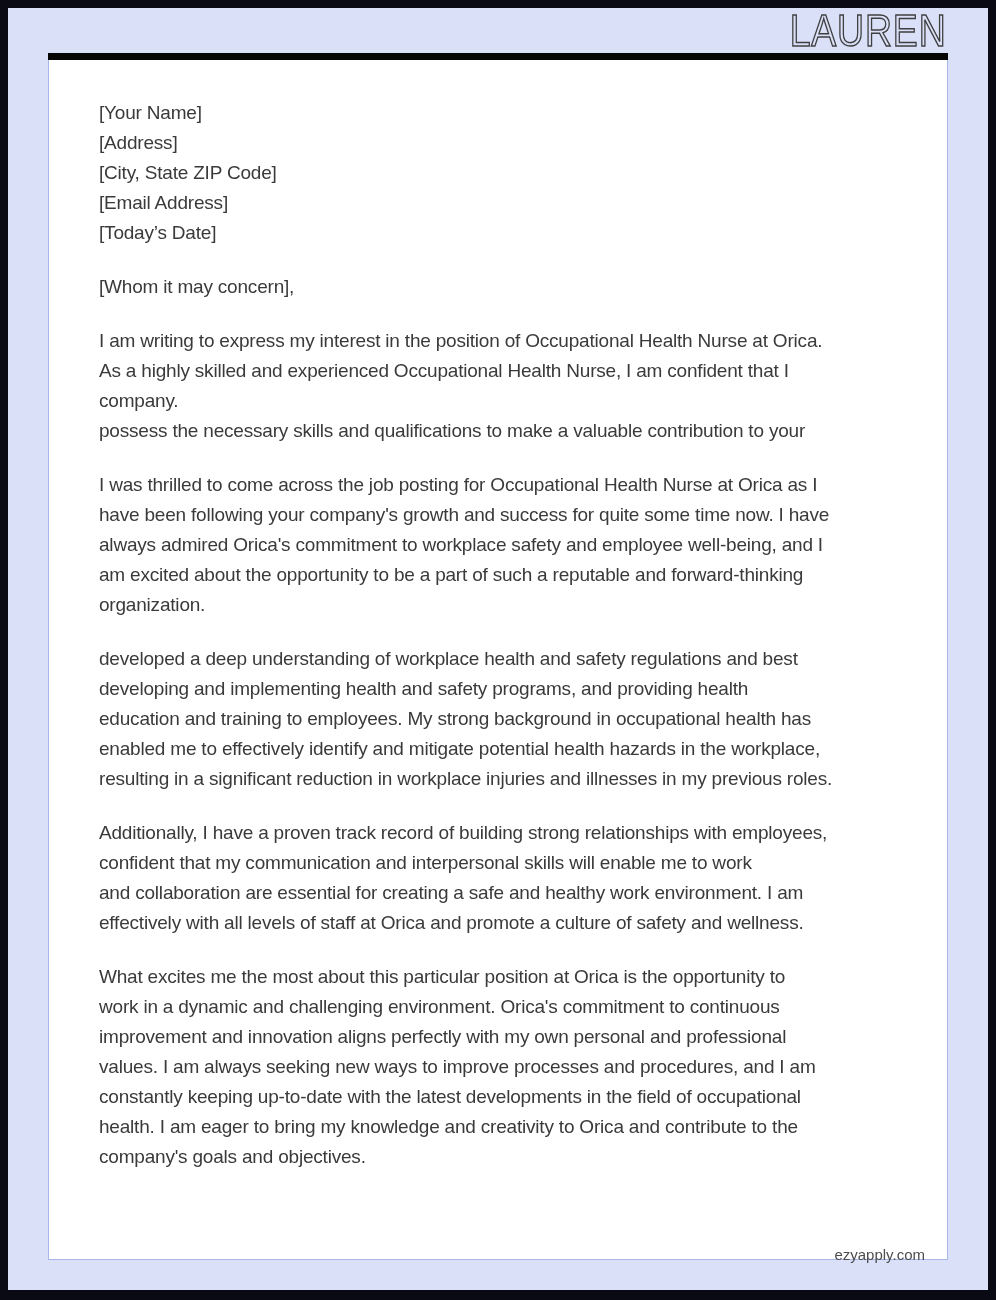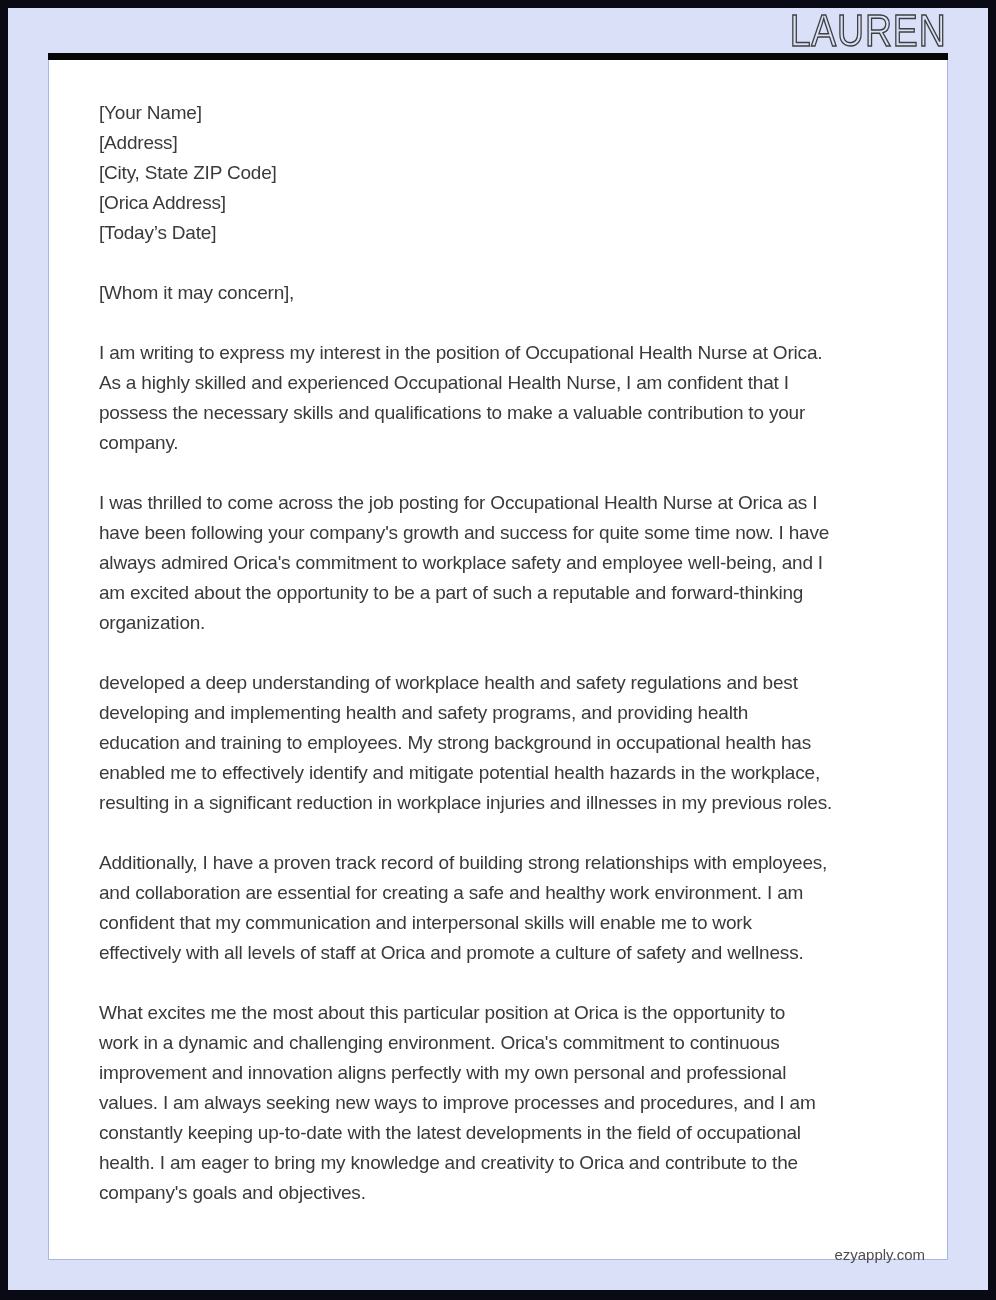--- a/index.html
+++ b/index.html
@@ -56,21 +56,21 @@
   }
   .page-content{
     position:absolute;
     left:48px;top:60px;
     width:716px;
     padding:38px 44px 0 51px;
     z-index:2;
     color:var(--text);
     font-size:19px;
   }
-  .block{margin-top:30px;}
+  .block{margin-top:24px;}
   .block:first-child{margin-top:0;}
   .line{
     height:30px;
     line-height:30px;
     white-space:nowrap;
     letter-spacing:-0.2px;
   }
   .watermark{
     position:absolute;
     top:1246px;right:71px;
@@ -89,50 +89,50 @@
 
 <div class="header-rule"></div>
 
 <div class="page"></div>
 
 <div class="page-content">
     <div class="block">
       <div class="line">[Your Name]</div>
       <div class="line">[Address]</div>
       <div class="line">[City, State ZIP Code]</div>
-      <div class="line">[Orica Address]</div>
+      <div class="line">[Email Address]</div>
       <div class="line">[Today’s Date]</div>
     </div>
     <div class="block">
       <div class="line">[Whom it may concern],</div>
     </div>
     <div class="block">
       <div class="line">I am writing to express my interest in the position of Occupational Health Nurse at Orica.</div>
       <div class="line">As a highly skilled and experienced Occupational Health Nurse, I am confident that I</div>
+      <div class="line">company.</div>
       <div class="line">possess the necessary skills and qualifications to make a valuable contribution to your</div>
-      <div class="line">company.</div>
     </div>
     <div class="block">
       <div class="line">I was thrilled to come across the job posting for Occupational Health Nurse at Orica as I</div>
       <div class="line">have been following your company's growth and success for quite some time now. I have</div>
       <div class="line">always admired Orica's commitment to workplace safety and employee well-being, and I</div>
       <div class="line">am excited about the opportunity to be a part of such a reputable and forward-thinking</div>
       <div class="line">organization.</div>
     </div>
     <div class="block">
       <div class="line">developed a deep understanding of workplace health and safety regulations and best</div>
       <div class="line">developing and implementing health and safety programs, and providing health</div>
       <div class="line">education and training to employees. My strong background in occupational health has</div>
       <div class="line">enabled me to effectively identify and mitigate potential health hazards in the workplace,</div>
       <div class="line">resulting in a significant reduction in workplace injuries and illnesses in my previous roles.</div>
     </div>
     <div class="block">
       <div class="line">Additionally, I have a proven track record of building strong relationships with employees,</div>
+      <div class="line">confident that my communication and interpersonal skills will enable me to work</div>
       <div class="line">and collaboration are essential for creating a safe and healthy work environment. I am</div>
-      <div class="line">confident that my communication and interpersonal skills will enable me to work</div>
       <div class="line">effectively with all levels of staff at Orica and promote a culture of safety and wellness.</div>
     </div>
     <div class="block">
       <div class="line">What excites me the most about this particular position at Orica is the opportunity to</div>
       <div class="line">work in a dynamic and challenging environment. Orica's commitment to continuous</div>
       <div class="line">improvement and innovation aligns perfectly with my own personal and professional</div>
       <div class="line">values. I am always seeking new ways to improve processes and procedures, and I am</div>
       <div class="line">constantly keeping up-to-date with the latest developments in the field of occupational</div>
       <div class="line">health. I am eager to bring my knowledge and creativity to Orica and contribute to the</div>
       <div class="line">company's goals and objectives.</div>

